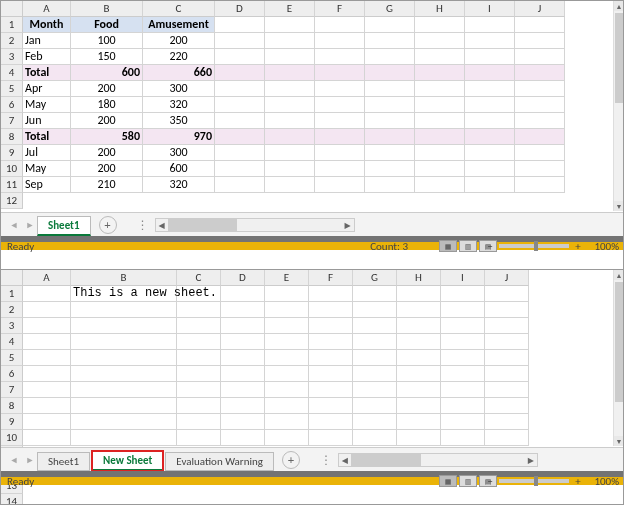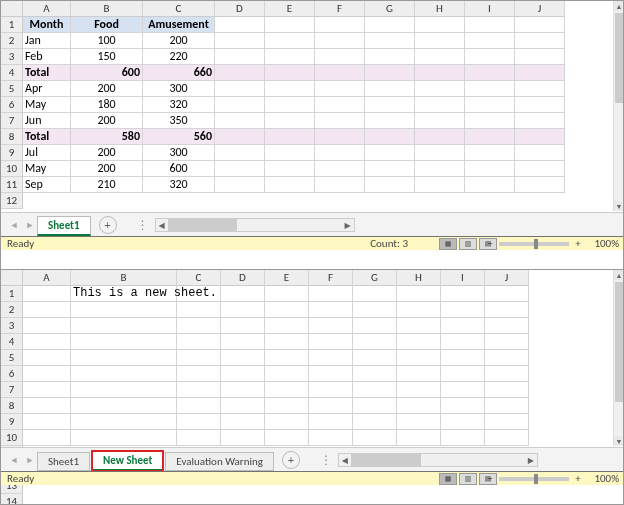--- a/index.html
+++ b/index.html
@@ -48,21 +48,21 @@
   .tab { padding: 2px 10px; border: 1px solid #bbb; background: #eee; color: #444; font-size: 11px; margin-right: 2px; border-top-left-radius: 0; border-top-right-radius: 0; }
   .tab.active { background: #fff; color: #0a7a3b; font-weight: 600; border-bottom: 2px solid #0a7a3b; }
   .tab.active.highlight { outline: 2px solid #d22; outline-offset: -1px; }
   .newtab { width: 18px; height: 18px; margin-left: 6px; border: 1px solid #bbb; border-radius: 50%; text-align: center; line-height: 16px; color: #666; font-size: 12px; }
   .dots { margin: 0 6px 0 20px; color: #888; }
   .hscroll { flex: 0 0 200px; height: 14px; background: #f0f0f0; border: 1px solid #ccc; margin-right: 2px; position: relative; display: flex; align-items: center;}
   .harrow { width: 12px; text-align: center; color:#666; font-size: 8px;}
   .htrack { flex: 1; position: relative; height: 12px;}
   .hthumb { position: absolute; left: 0; width: 40%; height: 12px; background: #ccc;}
 
-  .status { position: relative; height: 14px; background: #fef9c3; border-top: 1px solid #737373; font-size: 11px; color: #444; display: flex; align-items: center; }
+  .status { position: relative; height: 14px; background: #eab308; border-top: 6px solid #737373; font-size: 11px; color: #444; display: flex; align-items: center; }
   .top .status-extra { position: absolute; right: 215px;}
   .ready { padding-left: 6px; }
   .view-btns { position: absolute; right: 126px; display: flex; gap: 2px;}
   .vb { width: 18px; height: 12px; border: 1px solid #999; background: #ddd; font-size: 7px; display:flex; align-items:center; justify-content:center;}
   .vb.active { background: #bbb;}
   .zoom { position: absolute; right: 4px; display: flex; align-items: center; gap: 4px;}
   .zoom-btn { width: 10px; text-align: center;}
   .slider { width: 70px; height: 4px; background: #ccc; position: relative;}
   .slider .knob { position: absolute; left: 50%; top: -3px; width: 4px; height: 10px; background: #888;}
   .zoom-pct { width: 32px; text-align: right; }
@@ -183,21 +183,21 @@
           <div class="cell col-w-rest"></div>
           <div class="cell col-w-rest"></div>
           <div class="cell col-w-rest"></div>
           <div class="cell col-w-rest"></div>
           <div class="cell col-w-rest"></div>
           <div class="cell col-w-rest"></div>
         </div>
         <div class="row total-row">
           <div class="cell col-w-A">Total</div>
           <div class="cell num col-w-B">580</div>
-          <div class="cell num col-w-C">560</div>
+          <div class="cell num col-w-C">970</div>
           <div class="cell col-w-rest"></div>
           <div class="cell col-w-rest"></div>
           <div class="cell col-w-rest"></div>
           <div class="cell col-w-rest"></div>
           <div class="cell col-w-rest"></div>
           <div class="cell col-w-rest"></div>
           <div class="cell col-w-rest"></div>
         </div>
         <div class="row">
           <div class="cell col-w-A">Jul</div>

